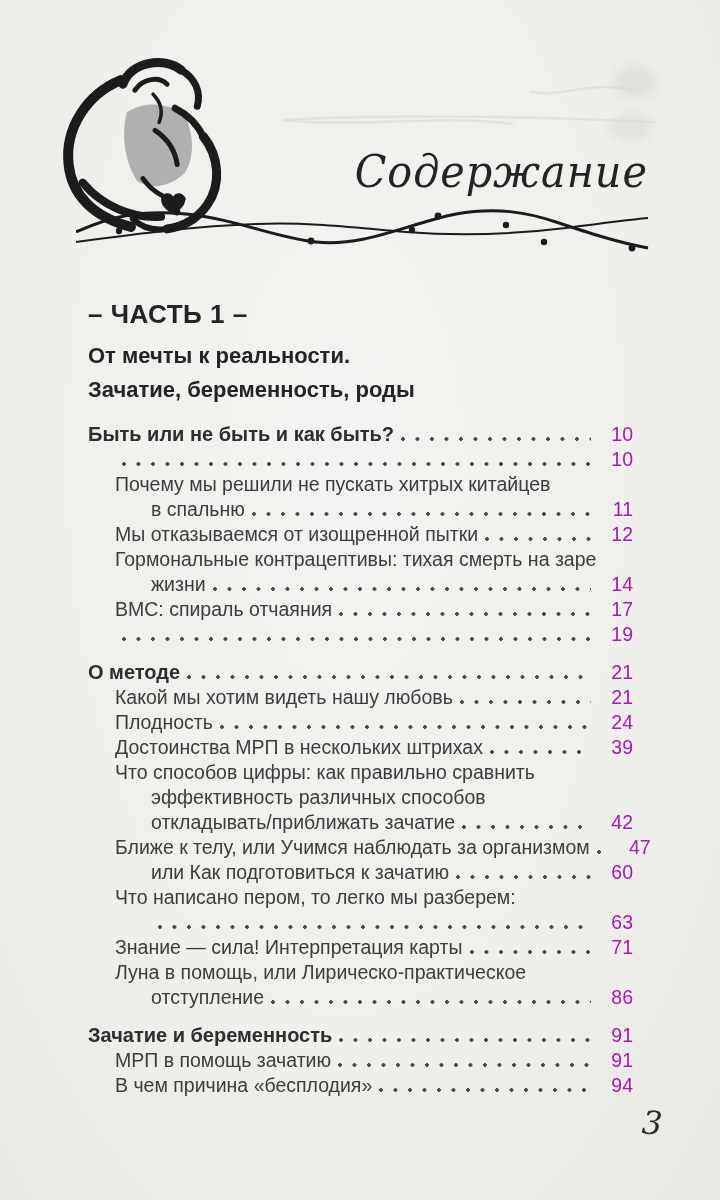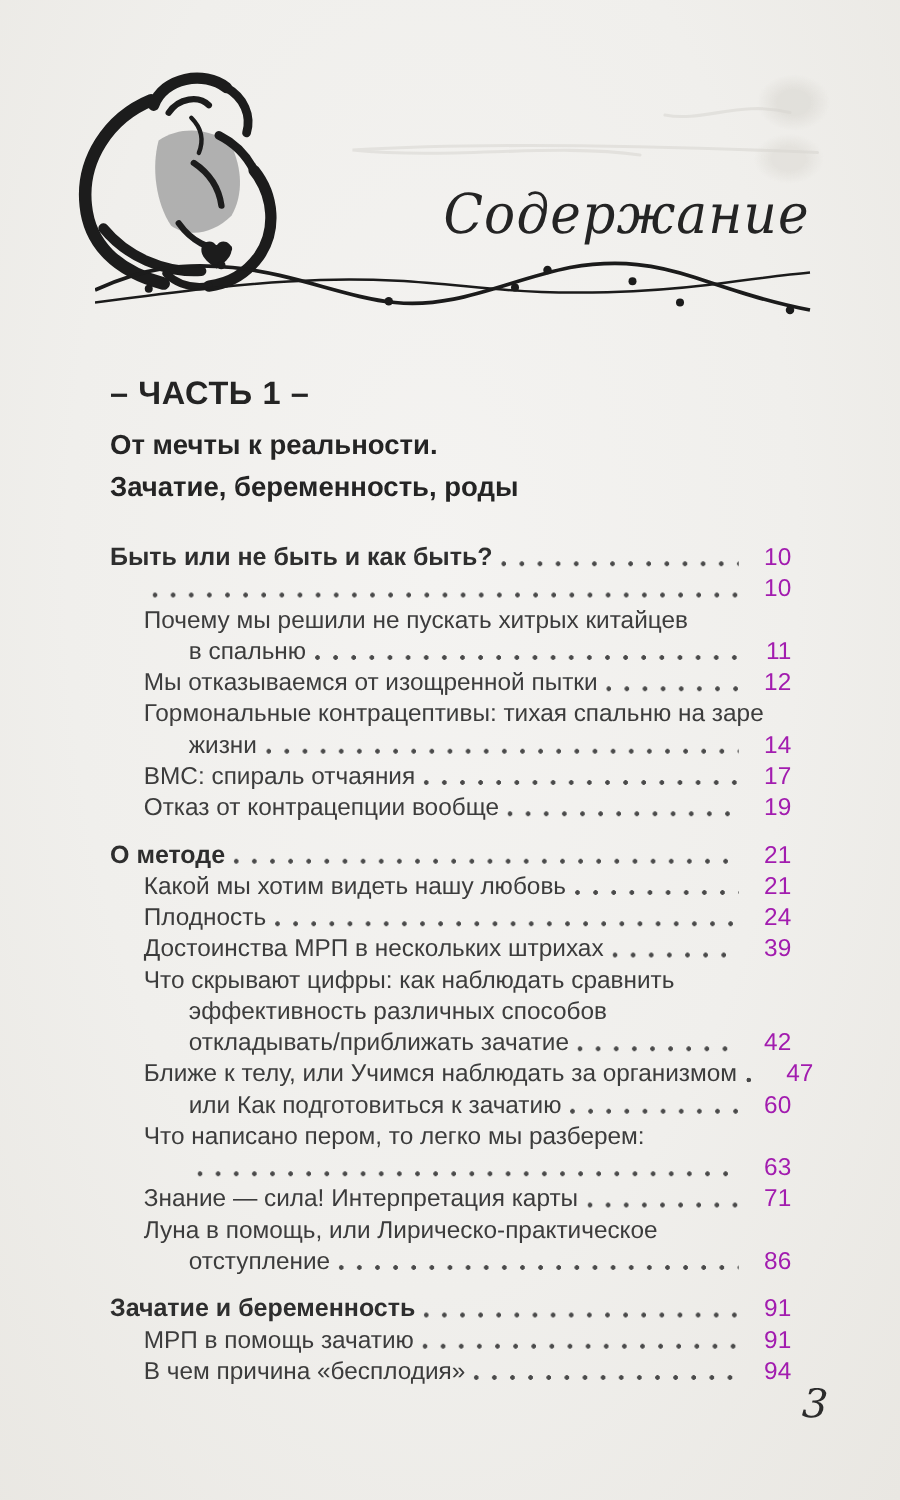--- a/index.html
+++ b/index.html
@@ -43,21 +43,21 @@
     text-align:left;color:#242424;
   }
   .part-kicker{font-size:26px;font-weight:700;letter-spacing:.5px;margin-bottom:9px;}
   .part-title{font-size:22px;font-weight:700;line-height:34px;}
 
   
   .toc{position:absolute;top:417px;left:88px;width:545px;font-size:19.5px;}
   .row{display:flex;align-items:flex-end;height:25px;white-space:nowrap;}
   .row .label{flex:0 0 auto;}
   .row.section{margin-top:13px;}
-  .row.section:first-child{margin-top:16px;}
+  .row.section:first-child{margin-top:4px;}
   .row.section .label{font-weight:700;color:#2e2e2e;font-size:20px;}
   .row.entry{padding-left:27px;}
   .row.cont{padding-left:63px;justify-content:space-between;}
   .leader{
     flex:1 1 auto;min-width:12px;margin:0 8px 0 7px;align-self:stretch;
     background-image:radial-gradient(circle at 2px 2px, #4a4a4a 1.6px, rgba(0,0,0,0) 2.1px);
     background-size:14.5px 4px;background-repeat:repeat-x;
     background-position:left bottom 5px;
   }
   .pagenum{flex:0 0 auto;min-width:34px;text-align:right;color:#a21caf;}
@@ -139,34 +139,33 @@
         <span class="label">в спальню</span>
         <span class="leader"></span>
         <span class="pagenum">11</span>
       </div>
       <div class="row entry">
         <span class="label">Мы отказываемся от изощренной пытки</span>
         <span class="leader"></span>
         <span class="pagenum">12</span>
       </div>
       <div class="row entry">
-        <span class="label">Гормональные контрацептивы: тихая спальню на заре</span>
+        <span class="label">Гормональные контрацептивы: тихая смерть на заре</span>
       </div>
       <div class="row entry cont">
         <span class="label">жизни</span>
         <span class="leader"></span>
         <span class="pagenum">14</span>
       </div>
       <div class="row entry">
         <span class="label">ВМС: спираль отчаяния</span>
         <span class="leader"></span>
         <span class="pagenum">17</span>
       </div>
       <div class="row entry">
-        <span class="label">Отказ от контрацепции вообще</span>
         <span class="leader"></span>
         <span class="pagenum">19</span>
       </div>
       <div class="row section">
         <span class="label">О методе</span>
         <span class="leader"></span>
         <span class="pagenum">21</span>
       </div>
       <div class="row entry">
         <span class="label">Какой мы хотим видеть нашу любовь</span>
@@ -177,21 +176,21 @@
         <span class="label">Плодность</span>
         <span class="leader"></span>
         <span class="pagenum">24</span>
       </div>
       <div class="row entry">
         <span class="label">Достоинства МРП в нескольких штрихах</span>
         <span class="leader"></span>
         <span class="pagenum">39</span>
       </div>
       <div class="row entry">
-        <span class="label">Что скрывают цифры: как наблюдать сравнить</span>
+        <span class="label">Что способов цифры: как правильно сравнить</span>
       </div>
       <div class="row entry cont">
         <span class="label">эффективность различных способов</span>
       </div>
       <div class="row entry cont">
         <span class="label">откладывать/приближать зачатие</span>
         <span class="leader"></span>
         <span class="pagenum">42</span>
       </div>
       <div class="row entry">

